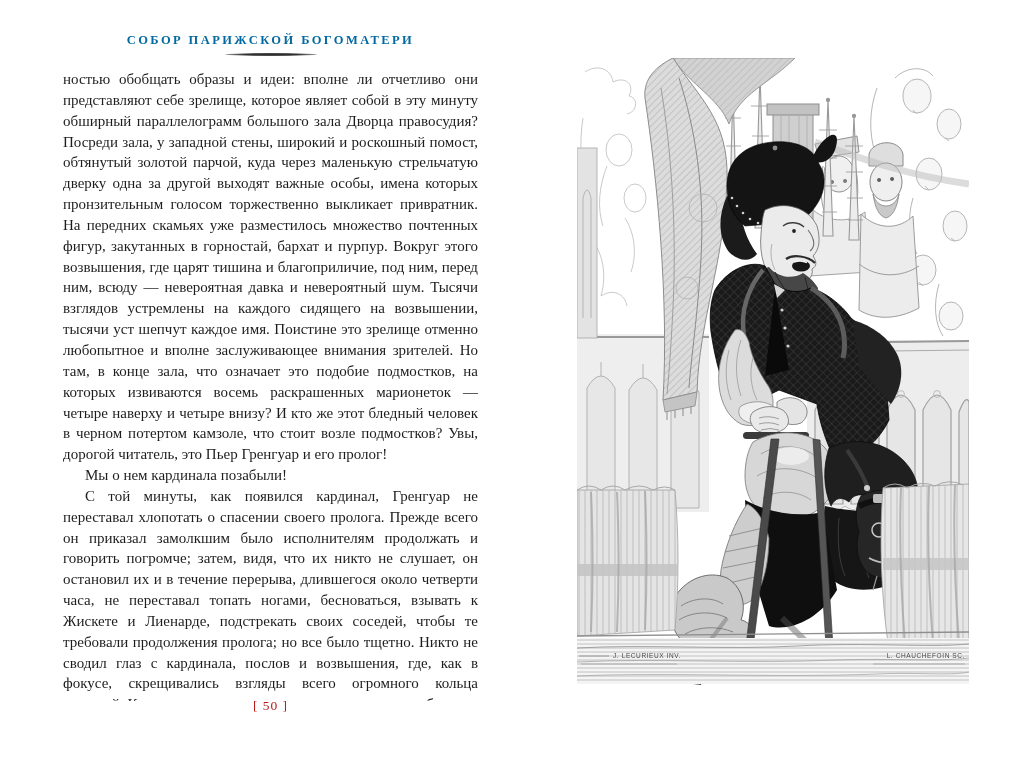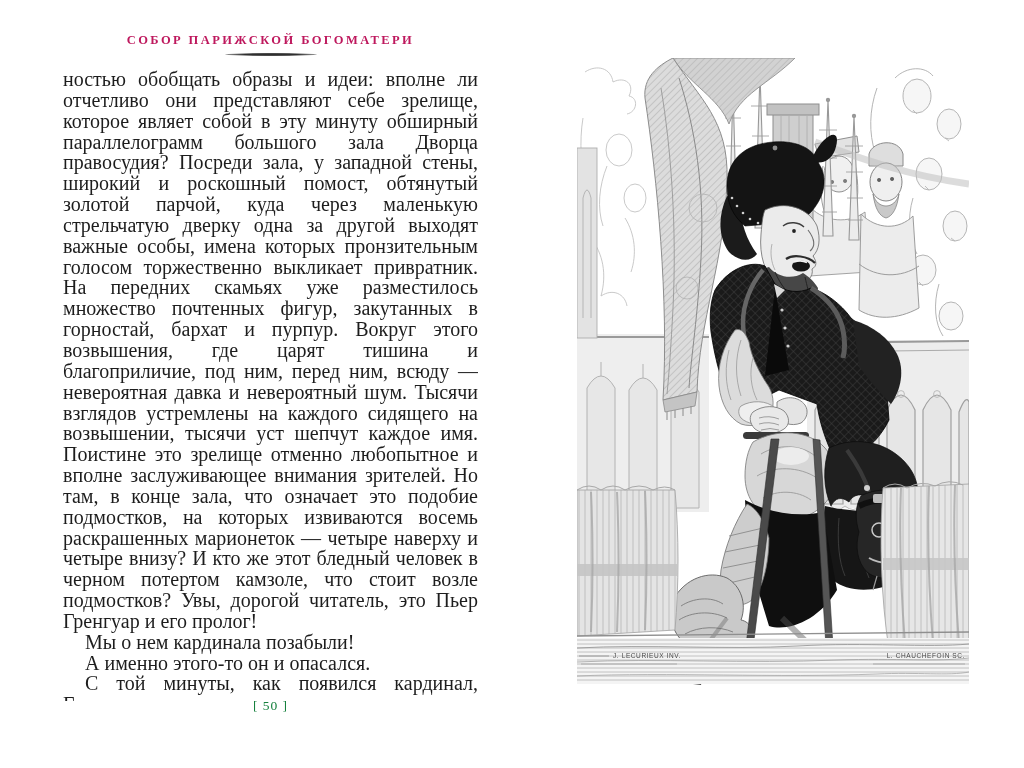--- a/index.html
+++ b/index.html
@@ -11,42 +11,42 @@
   }
   .spread { position: relative; width: 1024px; height: 768px; background: #fff; }
 
   
   .left-page { position: absolute; left: 63px; top: 0; width: 415px; height: 768px; }
   .running-head {
     position: absolute; top: 33px; left: 0; width: 100%;
     text-align: center;
     font-size: 12.5px; font-weight: bold;
     letter-spacing: 2.4px;
-    color: #be185d;
+    color: #0369a1;
     white-space: nowrap;
   }
   .head-rule {
     position: absolute; top: 53px; left: 50%; transform: translateX(-50%);
     width: 92px; height: 3px; border-radius: 50%;
     background: radial-gradient(ellipse at center, #2f2f2f 0%, #2f2f2f 40%, rgba(47,47,47,0) 98%);
   }
   .body-text {
     position: absolute; top: 69px; left: 0; width: 415px; height: 632px;
     overflow: hidden;
-    font-size: 20px; line-height: 20.85px;
+    font-size: 15px; line-height: 20.85px;
     color: #1d1d1d;
     text-align: justify;
     hyphens: auto; -webkit-hyphens: auto;
   }
   .body-text p { margin: 0; padding: 0; }
   .body-text p.indent { text-indent: 22px; }
   .page-number {
     position: absolute; top: 698px; left: 0; width: 100%;
     text-align: center;
-    font-size: 13.5px; color: #15803d;
+    font-size: 13.5px; color: #b91c1c;
     letter-spacing: 1px;
   }
 
   
   .right-page { position: absolute; left: 552px; top: 0; width: 472px; height: 768px; }
   .engraving { position: absolute; left: 25px; top: 58px; width: 392px; height: 632px; }
   .engraving text {
     font-family: "Liberation Sans", sans-serif;
     font-size: 6.5px; fill: #4a4a4a; letter-spacing: 0.6px;
   }
@@ -55,21 +55,20 @@
 <body>
 
 <div class="spread">
 
   <div class="left-page">
     <div class="running-head">СОБОР ПАРИЖСКОЙ БОГОМАТЕРИ</div>
     <div class="head-rule"></div>
     <div class="body-text">
       <p>ностью обобщать образы и идеи: вполне ли отчетливо они представляют себе зрелище, которое являет собой в эту минуту обширный параллелограмм большого зала Дворца правосудия? Посреди зала, у западной стены, широкий и роскошный помост, обтянутый золотой парчой, куда через маленькую стрельчатую дверку одна за другой выходят важные особы, имена которых пронзительным голосом торжественно выкликает привратник. На передних скамьях уже разместилось множество почтенных фигур, закутанных в горностай, бархат и пурпур. Вокруг этого возвышения, где царят тишина и благоприличие, под ним, перед ним, всюду — невероятная давка и невероятный шум. Тысячи взглядов устремлены на каждого сидящего на возвышении, тысячи уст шепчут каждое имя. Поистине это зрелище отменно любопытное и вполне заслуживающее внимания зрителей. Но там, в конце зала, что означает это подобие подмостков, на которых извиваются восемь раскрашенных марионеток — четыре наверху и четыре внизу? И кто же этот бледный человек в черном потертом камзоле, что стоит возле подмостков? Увы, дорогой читатель, это Пьер Гренгуар и его пролог!</p>
       <p class="indent">Мы о нем кардинала позабыли!</p>
-      <p class="indent">А именно этого-то он и опасался.</p>
       <p class="indent">С той минуты, как появился кардинал, Гренгуар не переставал хлопотать о спасении своего пролога. Прежде всего он приказал замолкшим было исполнителям продолжать и говорить погромче; затем, видя, что их никто не слушает, он остановил их и в течение перерыва, длившегося около четверти часа, не переставал топать ногами, бесноваться, взывать к Жискете и Лиенарде, подстрекать своих соседей, чтобы те требовали продолжения пролога; но все было тщетно. Никто не сводил глаз с кардинала, послов и возвышения, где, как в фокусе, скрещивались взгляды всего огромного кольца зрителей. Кроме того, надо думать — и мы упоминаем об этом с прискорбием, — что пролог стал уже несколько надоедать слушателям, когда его высокопреосвященство кардинал своим появлением столь безжалостно прервал его. Наконец, на помосте, обтянутом золотой парчой, разыгрывался</p>
     </div>
     <div class="page-number">[ 50 ]</div>
   </div>
 
   <div class="right-page">
     <svg class="engraving" viewBox="0 0 392 632" xmlns="http://www.w3.org/2000/svg">
       <defs>
         <pattern id="diag" width="5" height="5" patternUnits="userSpaceOnUse" patternTransform="rotate(45)">
           <line x1="0" y1="0" x2="0" y2="5" stroke="#8f8f8f" stroke-width="1"></line>

